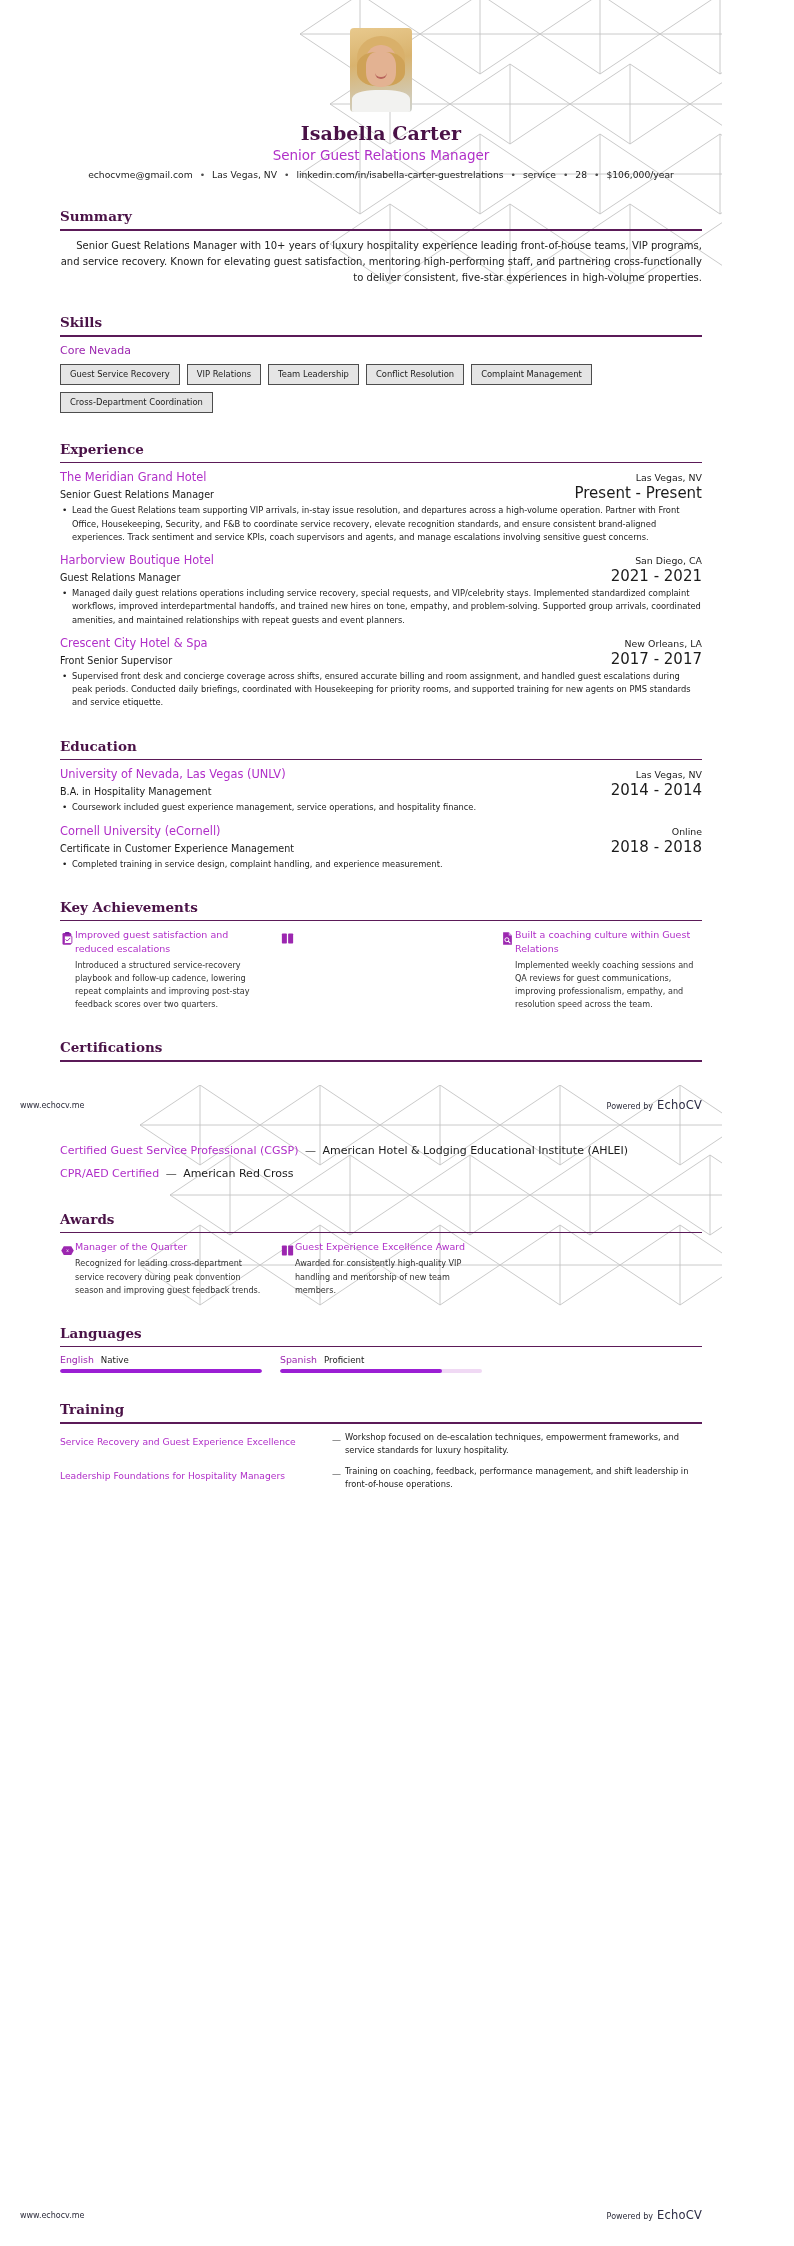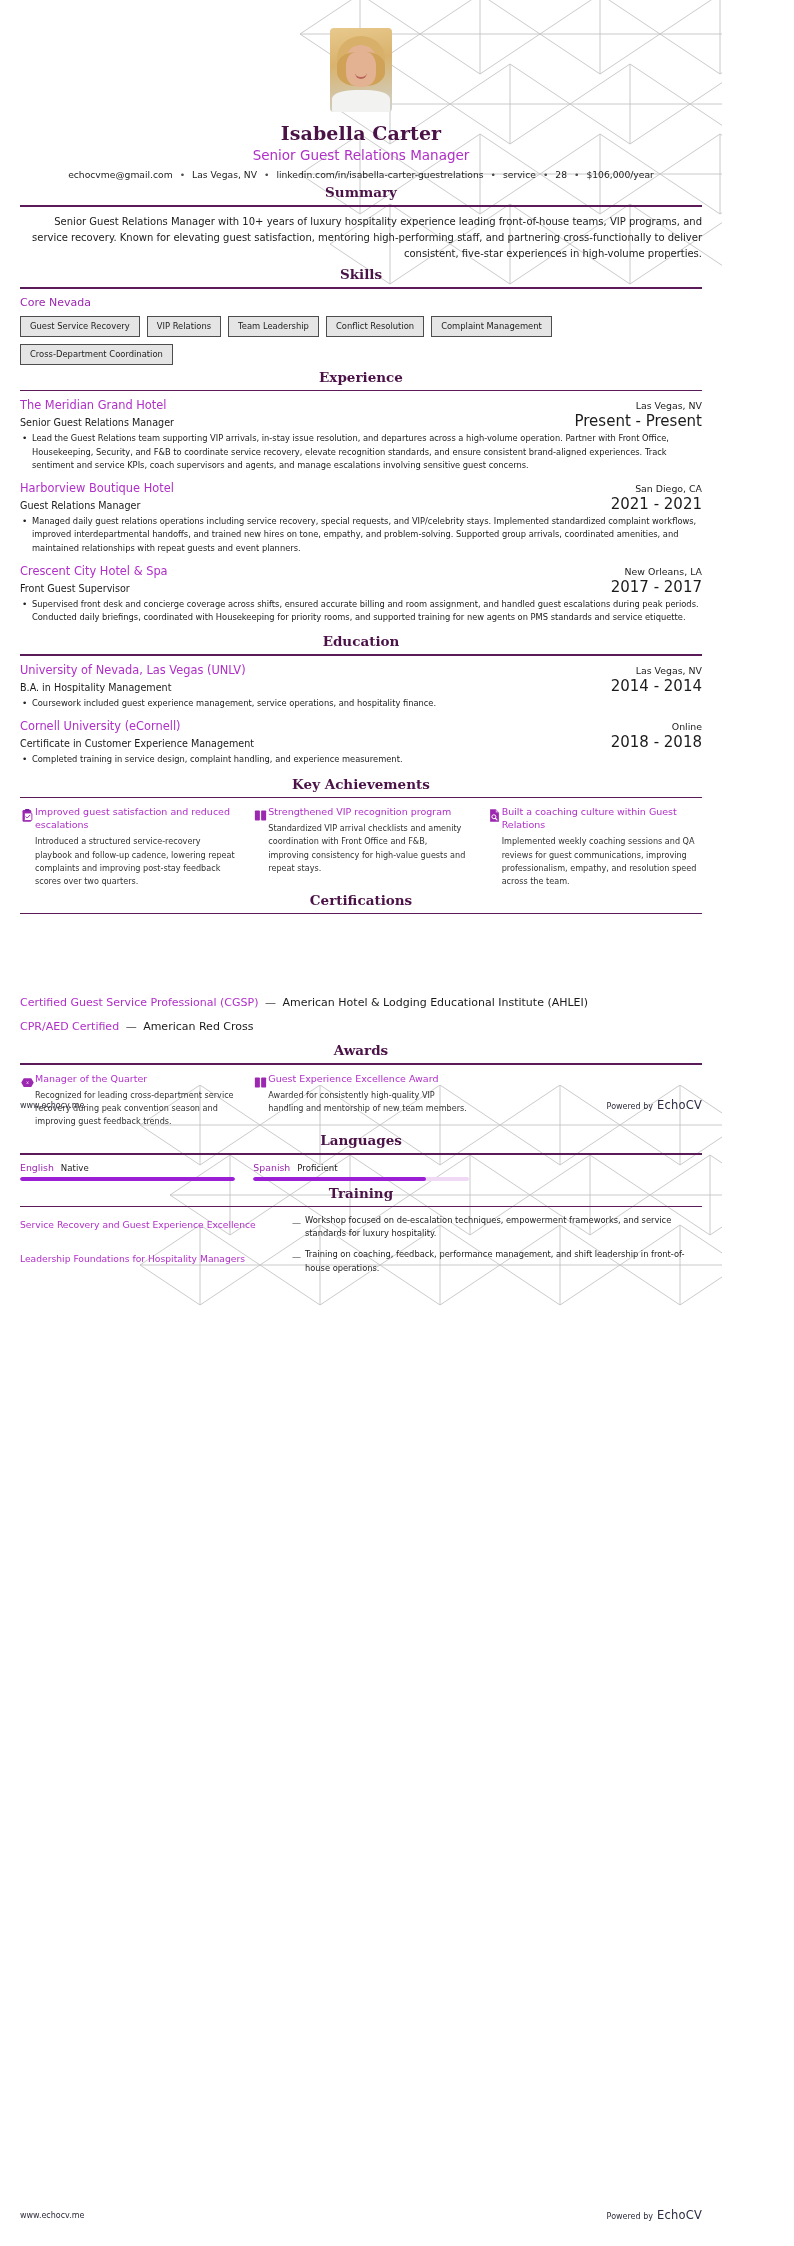--- a/index.html
+++ b/index.html
@@ -14,20 +14,21 @@
     color: #1b1b1b;
     position: relative;
   }
 
   .page {
     position: relative;
     width: 722px;
     min-height: 2246px;
     background: #ffffff;
     overflow: hidden;
+    padding-left: 40px;
   }
 
   
   .watermark {
     position: absolute;
     pointer-events: none;
     z-index: 0;
     opacity: 0.85;
   }
   .wm-top    { top: -6px;   left: 300px; width: 520px; height: 300px; }
@@ -106,22 +107,21 @@
     color: #4d4d4d;
   }
 
   
   .section { margin: 0 20px; }
   .section-title {
     font-family: "DejaVu Serif", serif;
     font-weight: bold;
     font-size: 13.5px;
     color: #4a1247;
-    text-align: center;
-    margin-top: 4px;
+    margin-top: 28px;
     margin-bottom: 5px;
   }
   .section-rule {
     height: 1.6px;
     background: #5b1a58;
     margin-bottom: 7px;
   }
 
   
   .summary-text {
@@ -400,21 +400,21 @@
           <div class="bullet">Managed daily guest relations operations including service recovery, special requests, and VIP/celebrity stays. Implemented standardized complaint workflows, improved interdepartmental handoffs, and trained new hires on tone, empathy, and problem-solving. Supported group arrivals, coordinated amenities, and maintained relationships with repeat guests and event planners.</div>
         </div>
       </div>
 
       <div class="entry">
         <div class="entry-row">
           <span class="org">Crescent City Hotel &amp; Spa</span>
           <span class="entry-loc">New Orleans, LA</span>
         </div>
         <div class="entry-row">
-          <span class="role">Front Guest Supervisor</span>
+          <span class="role">Front Senior Supervisor</span>
           <span class="entry-dates">2017 - 2017</span>
         </div>
         <div class="bullets">
           <div class="bullet">Supervised front desk and concierge coverage across shifts, ensured accurate billing and room assignment, and handled guest escalations during peak periods. Conducted daily briefings, coordinated with Housekeeping for priority rooms, and supported training for new agents on PMS standards and service etiquette.</div>
         </div>
       </div>
     </div>
 
     <div class="section">
       <div class="section-title">Education</div>
@@ -466,24 +466,20 @@
             <div class="card-text">Introduced a structured service-recovery playbook and follow-up cadence, lowering repeat complaints and improving post-stay feedback scores over two quarters.</div>
           </div>
         </div>
 
         <div class="card">
           <svg class="card-icon" viewBox="0 0 24 24">
             <rect x="3" y="4" width="8" height="16" rx="1.2" fill="#9c27b0"></rect>
             <rect x="13" y="4" width="8" height="16" rx="1.2" fill="#9c27b0"></rect>
             <rect x="11.2" y="4" width="1.6" height="16" fill="#ffffff"></rect>
           </svg>
-          <div class="card-body">
-            <div class="card-title">Strengthened VIP recognition program</div>
-            <div class="card-text">Standardized VIP arrival checklists and amenity coordination with Front Office and F&amp;B, improving consistency for high-value guests and repeat stays.</div>
-          </div>
         </div>
 
         <div class="card">
           <svg class="card-icon" viewBox="0 0 24 24">
             <path d="M5 2 H14 L19 7 V22 H5 Z" fill="#9c27b0"></path>
             <path d="M14 2 L19 7 H14 Z" fill="#d9a3e8"></path>
             <circle cx="11" cy="14" r="3.2" fill="none" stroke="#ffffff" stroke-width="1.6"></circle>
             <path d="M13.4 16.4 L16 19" stroke="#ffffff" stroke-width="1.8" stroke-linecap="round"></path>
           </svg>
           <div class="card-body">

